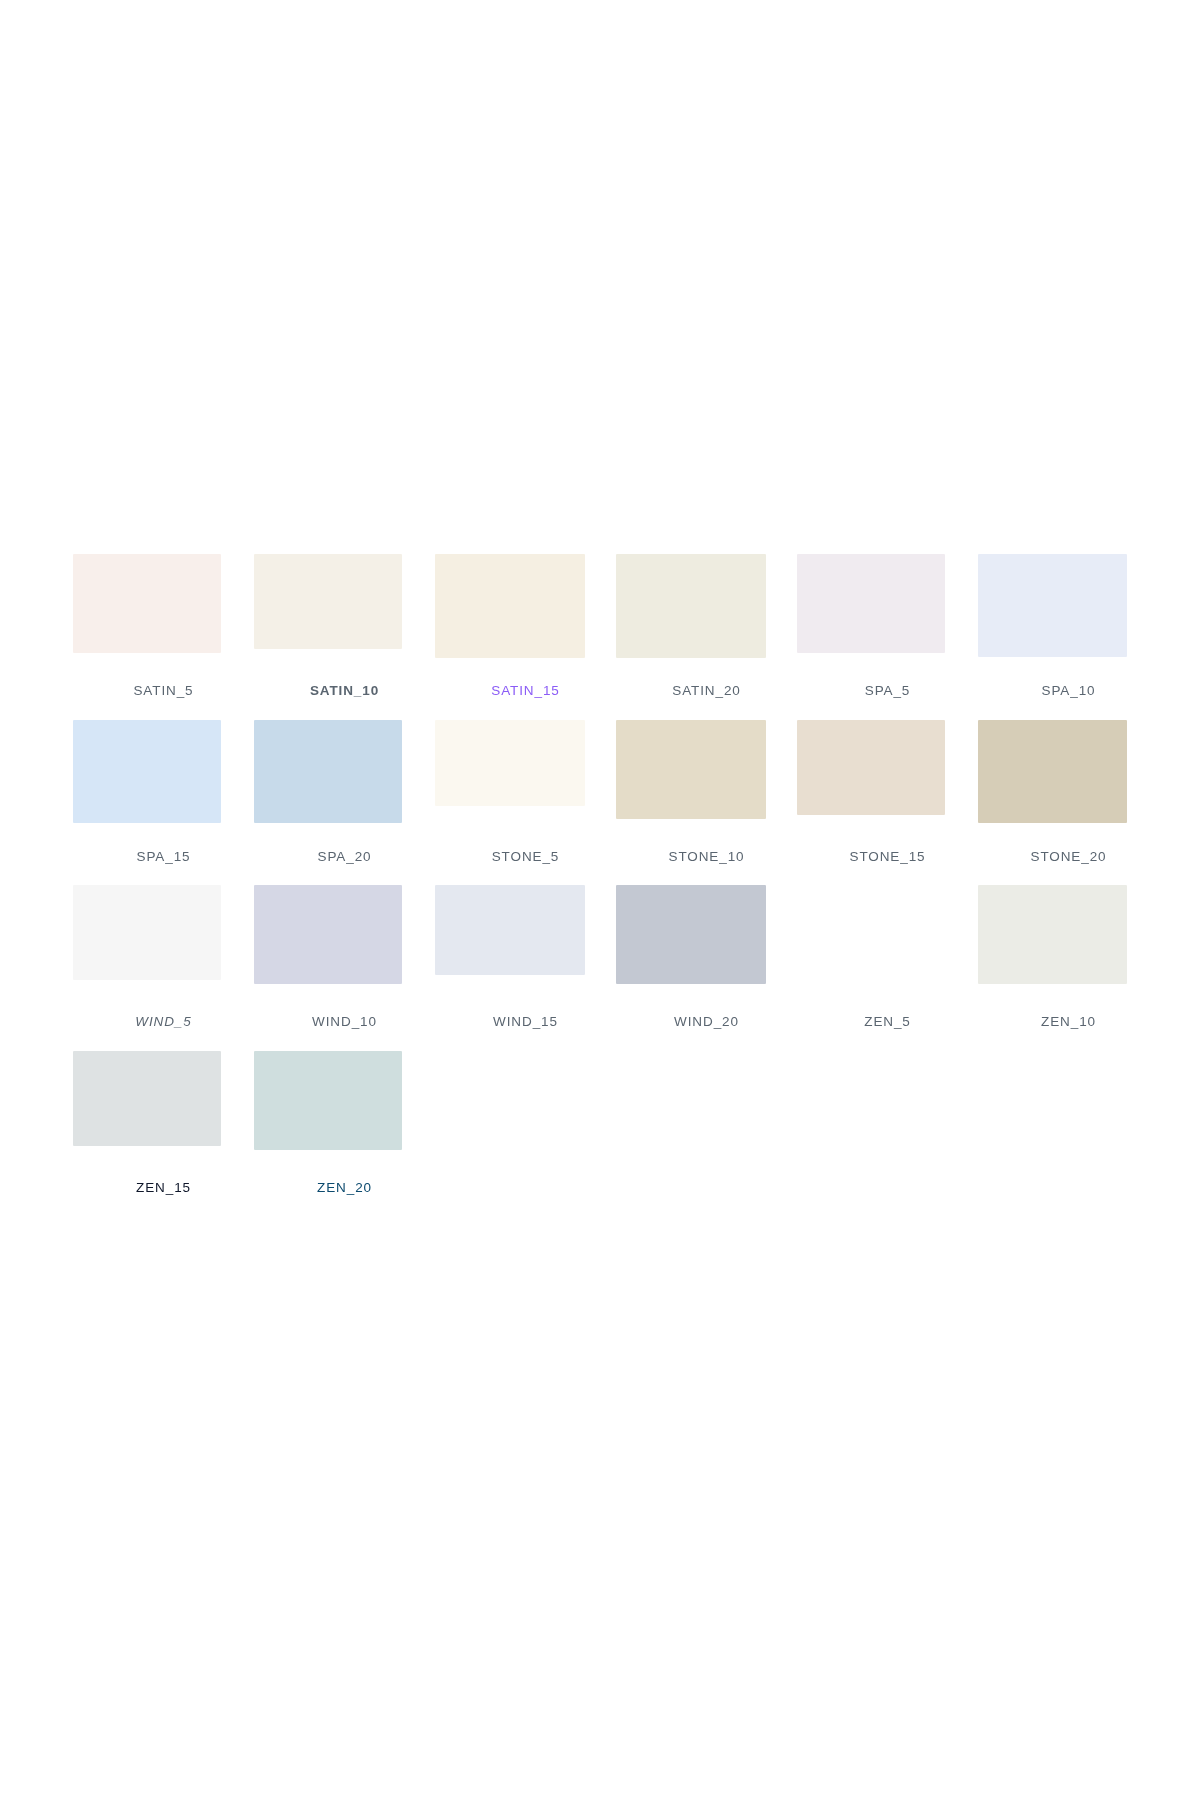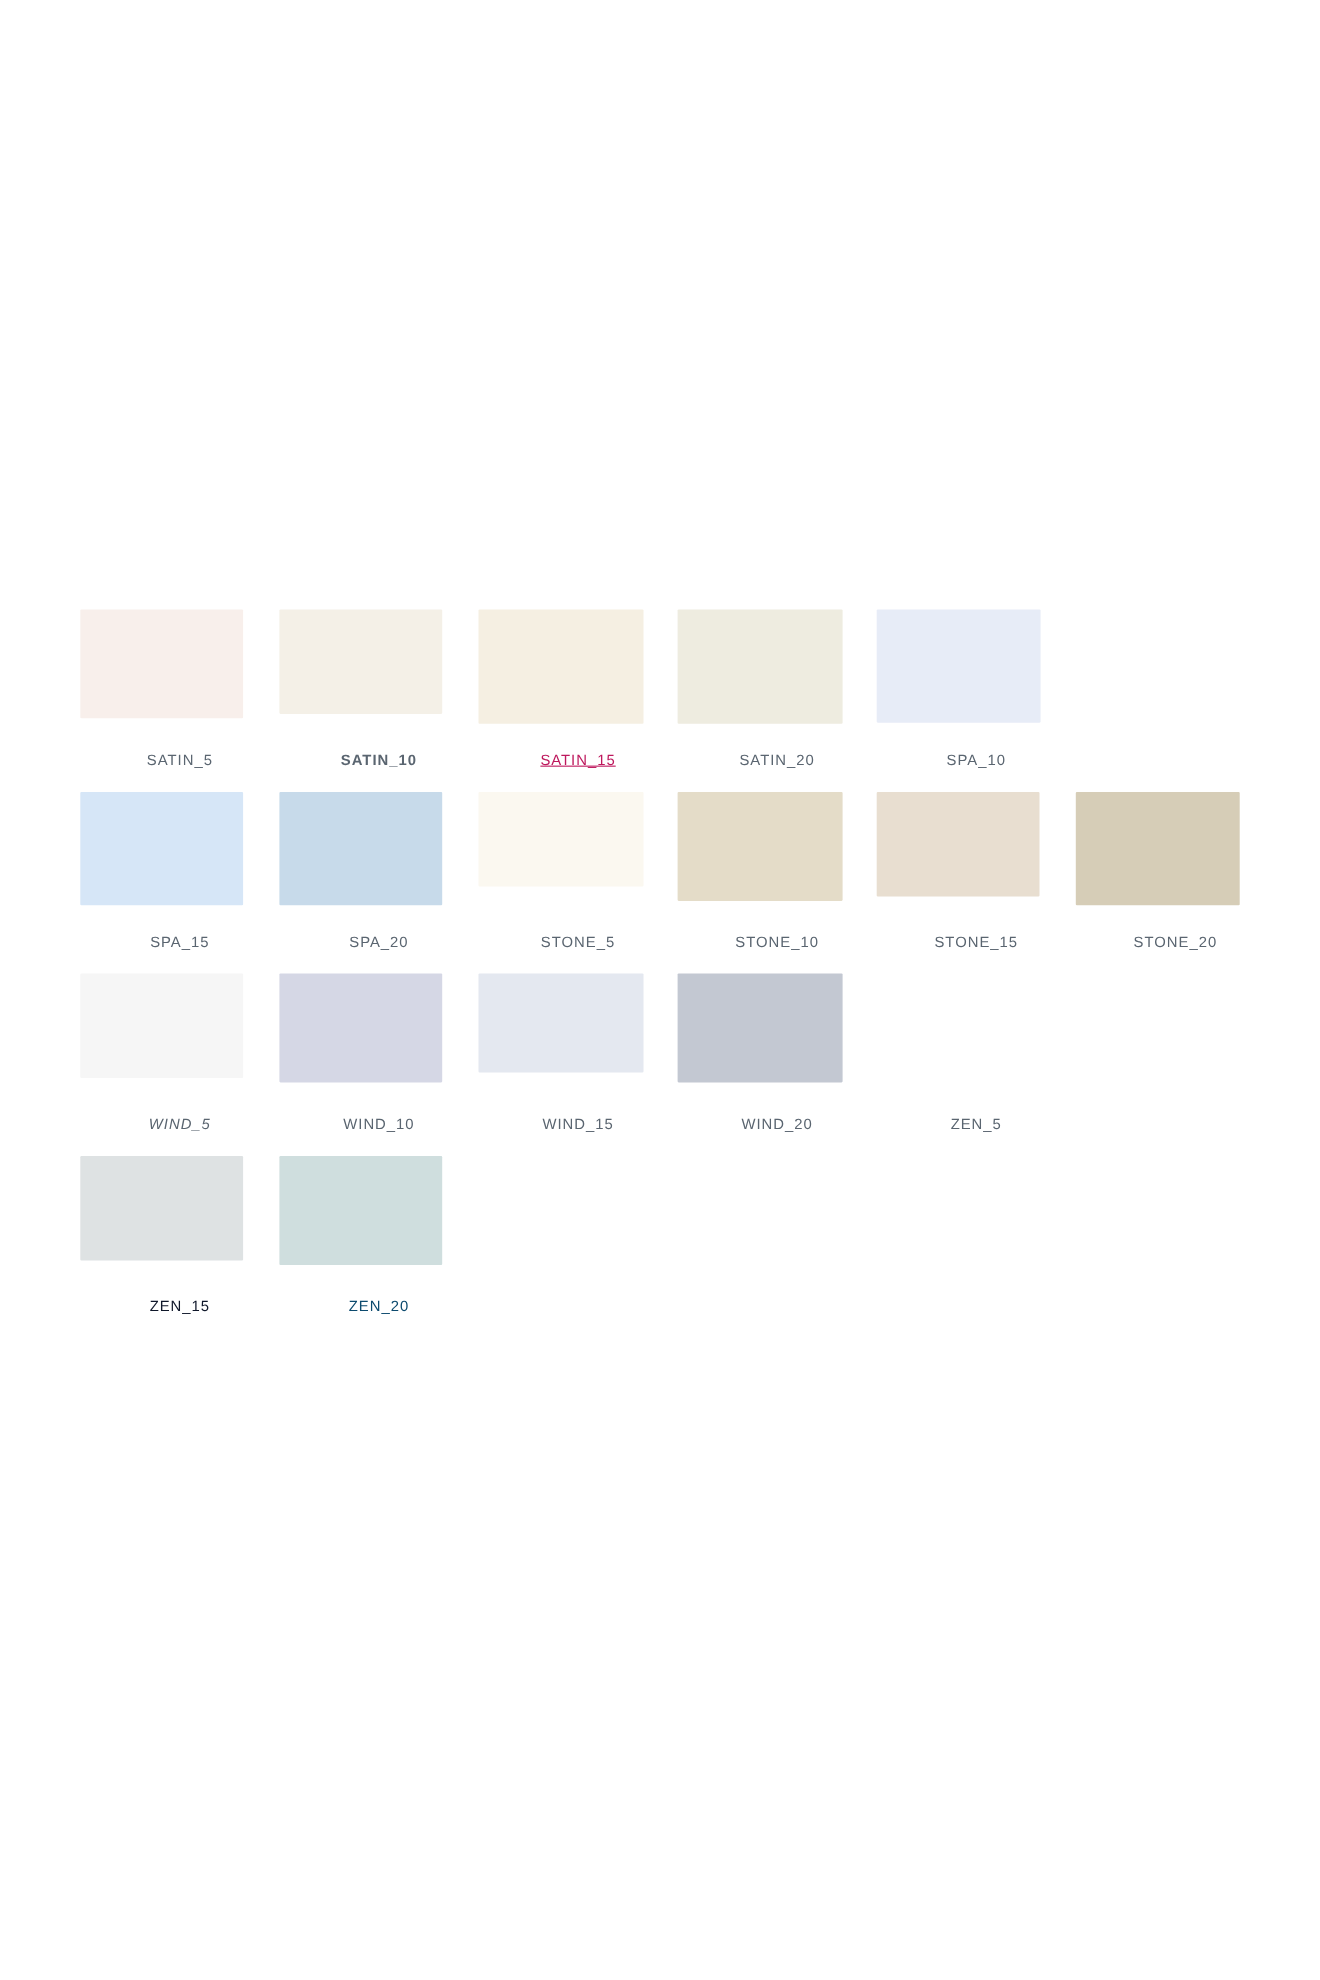--- a/index.html
+++ b/index.html
@@ -76,30 +76,36 @@
         <div class="swatch-cell">
           <div class="swatch-chip-wrap">
             <div class="swatch-chip" title="#f4f0e7" style="background: rgb(244, 240, 231); width: 148px; height: 95px;"></div>
           </div>
           <div class="swatch-label" style="color: rgb(90, 101, 112); font-weight: bold;">SATIN_10</div>
         </div>
         <div class="swatch-cell">
           <div class="swatch-chip-wrap">
             <div class="swatch-chip" title="#f5efe2" style="background: rgb(245, 239, 226); width: 150px; height: 104px;"></div>
           </div>
-          <div class="swatch-label" style="color: #be185d; text-decoration: underline;">SATIN_15</div>
+          <div class="swatch-label" style="color: #8b5cf6;">SATIN_15</div>
         </div>
         <div class="swatch-cell">
           <div class="swatch-chip-wrap">
             <div class="swatch-chip" title="#eeece0" style="background: rgb(238, 236, 224); width: 150px; height: 104px;"></div>
           </div>
           <div class="swatch-label" style="color: rgb(90, 101, 112);">SATIN_20</div>
         </div>
         <div class="swatch-cell">
           <div class="swatch-chip-wrap">
+            <div class="swatch-chip" title="#f0ebf0" style="background: rgb(240, 235, 240); width: 148px; height: 99px;"></div>
+          </div>
+          <div class="swatch-label" style="color: rgb(90, 101, 112);">SPA_5</div>
+        </div>
+        <div class="swatch-cell">
+          <div class="swatch-chip-wrap">
             <div class="swatch-chip" title="#e7ecf7" style="background: rgb(231, 236, 247); width: 149px; height: 103px;"></div>
           </div>
           <div class="swatch-label" style="color: rgb(90, 101, 112);">SPA_10</div>
         </div>
       </div>
       <div class="swatch-row">
         <div class="swatch-cell">
           <div class="swatch-chip-wrap">
             <div class="swatch-chip" title="#d6e6f7" style="background: rgb(214, 230, 247); width: 148px; height: 103px;"></div>
           </div>
@@ -159,20 +165,26 @@
           <div class="swatch-chip-wrap">
             <div class="swatch-chip" title="#c3c8d2" style="background: rgb(195, 200, 210); width: 150px; height: 99px;"></div>
           </div>
           <div class="swatch-label" style="color: rgb(90, 101, 112);">WIND_20</div>
         </div>
         <div class="swatch-cell">
           <div class="swatch-chip-wrap">
             <div class="swatch-chip" title="#ffffff" style="background: rgb(255, 255, 255); width: 148px; height: 95px;"></div>
           </div>
           <div class="swatch-label" style="color: rgb(90, 101, 112);">ZEN_5</div>
+        </div>
+        <div class="swatch-cell">
+          <div class="swatch-chip-wrap">
+            <div class="swatch-chip" title="#ebece6" style="background: rgb(235, 236, 230); width: 149px; height: 99px;"></div>
+          </div>
+          <div class="swatch-label" style="color: rgb(90, 101, 112);">ZEN_10</div>
         </div>
       </div>
       <div class="swatch-row">
         <div class="swatch-cell">
           <div class="swatch-chip-wrap">
             <div class="swatch-chip" title="#dee2e3" style="background: rgb(222, 226, 227); width: 148px; height: 95px;"></div>
           </div>
           <div class="swatch-label" style="color: #0f172a;">ZEN_15</div>
         </div>
         <div class="swatch-cell">

